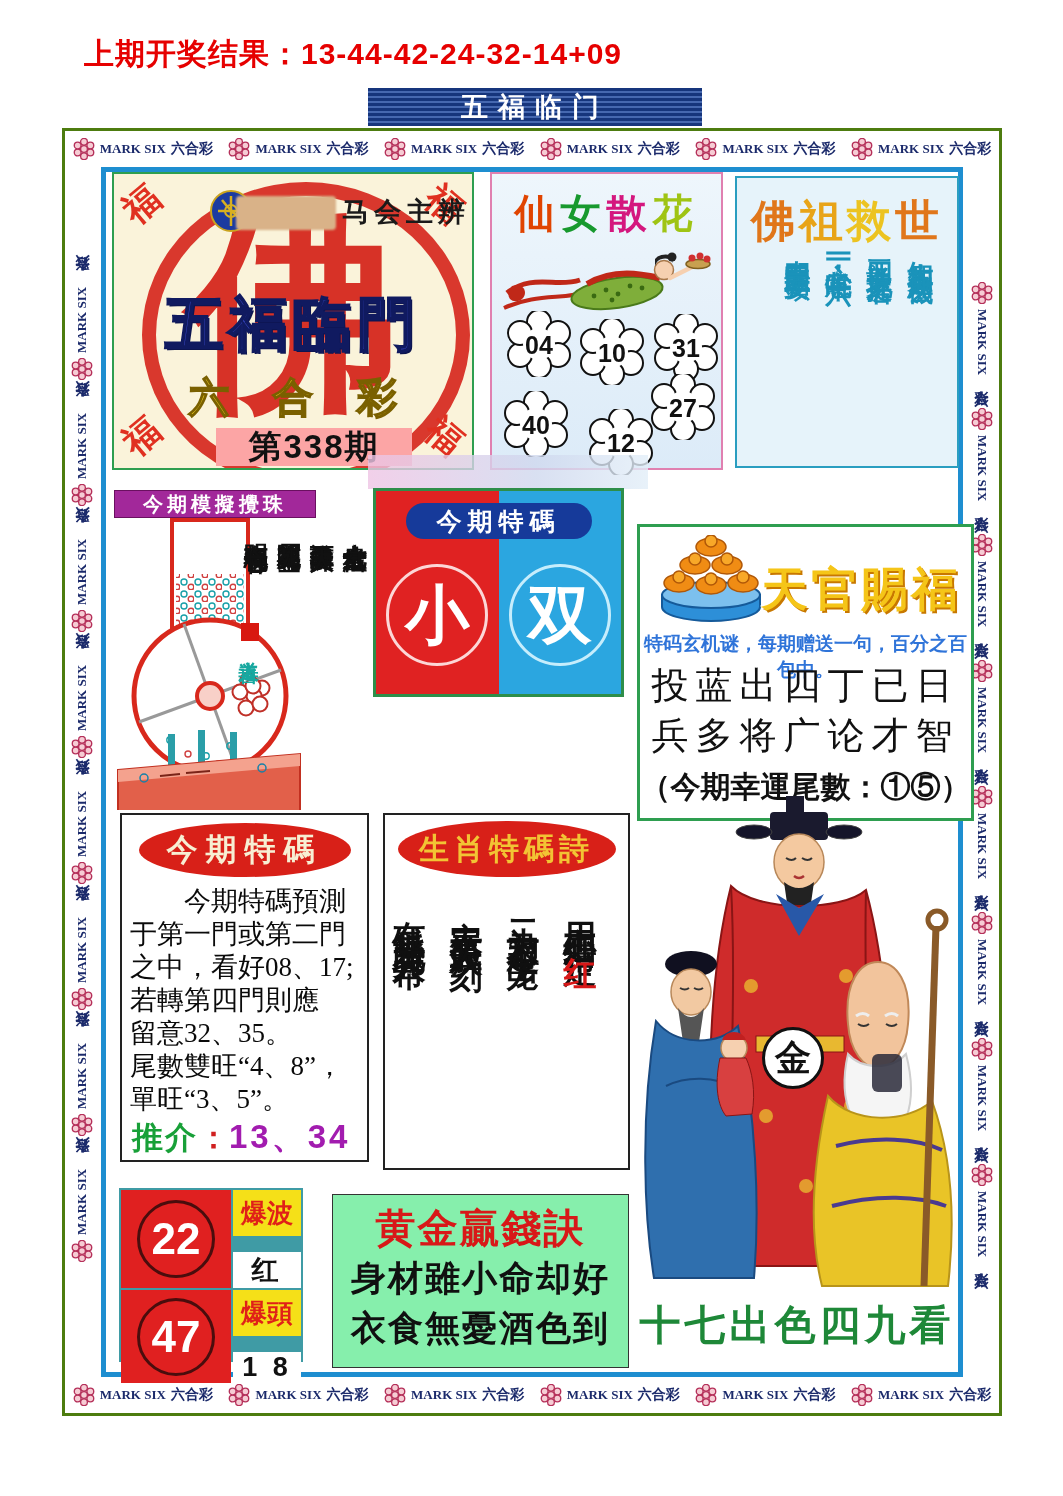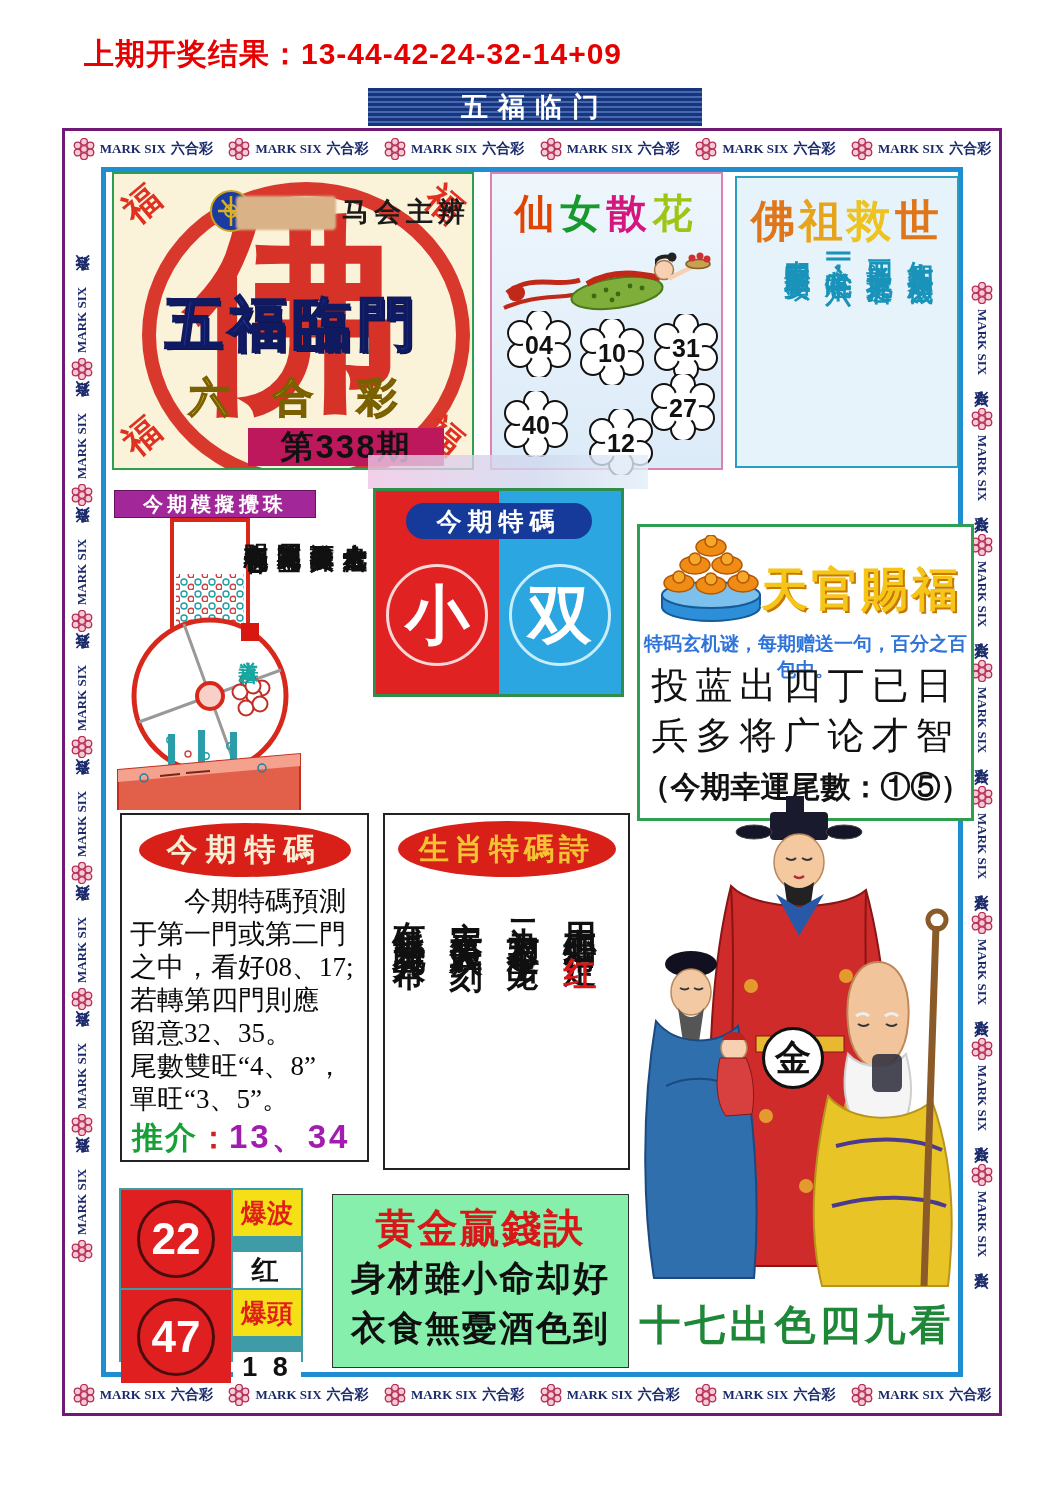--- a/index.html
+++ b/index.html
@@ -8,21 +8,21 @@
   .b{position:absolute;}
 
   
   .last-result{left:84px;top:34px;font-size:30px;font-weight:bold;color:#e60000;letter-spacing:1px;}
   .banner{left:368px;top:88px;width:334px;height:38px;
           background:repeating-linear-gradient(180deg,#16357c 0 3px,#4668b0 3px 5px);
           color:#fff;font-size:27px;font-weight:bold;letter-spacing:10px;
           display:flex;align-items:center;justify-content:center;}
 
   
-  .frame{left:62px;top:128px;width:940px;height:1288px;border:3px solid #701a75;background:#fff;box-sizing:border-box;}
+  .frame{left:62px;top:128px;width:940px;height:1288px;border:3px solid #4d7c0f;background:#fff;box-sizing:border-box;}
   .pattern-strip{position:absolute;overflow:hidden;background:#fff;}
   .strip-top{left:0;top:0;right:0;height:36px;display:flex;align-items:center;justify-content:space-around;}
   .strip-bottom{left:0;bottom:0;right:0;height:36px;display:flex;align-items:center;justify-content:space-around;}
   .strip-left{left:0;top:36px;bottom:36px;width:36px;writing-mode:vertical-rl;transform:rotate(180deg);text-align:center;}
   .strip-right{right:0;top:36px;bottom:36px;width:36px;writing-mode:vertical-rl;text-align:center;}
   .pat-unit{display:inline-flex;align-items:center;gap:5px;margin:6px 4px;white-space:nowrap;}
   .strip-left .pat-unit,.strip-right .pat-unit{margin:14px 6px;}
   .pat-en{font-family:"Liberation Serif",serif;font-size:13px;font-weight:bold;color:#1b2a6b;}
   .pat-cn{font-size:14px;font-weight:bold;color:#1b2a6b;}
   .pat-flower svg{display:block;}
@@ -35,22 +35,22 @@
   .m-corner{font-family:"Liberation Serif",serif;font-size:36px;font-weight:bold;color:#e03020;}
   .m-emblem-ring{left:28px;top:8px;width:300px;height:278px;border:14px solid #d6281e;border-radius:50%;opacity:.92;}
   .m-emblem-char{left:0;right:0;top:26px;text-align:center;font-family:"Liberation Serif",serif;
                  font-size:212px;line-height:230px;color:#d6281e;font-weight:bold;opacity:.95;}
   .m-patch{left:122px;top:22px;width:100px;height:34px;background:#d9b288;border-radius:4px;filter:blur(1px);}
   .m-organizer{left:228px;top:20px;font-family:"Liberation Serif",serif;font-size:27px;font-weight:bold;color:#1a1a1a;letter-spacing:5px;}
   .m-title{left:0;right:0;top:112px;text-align:center;font-size:58px;font-weight:bold;color:#3949c8;
            letter-spacing:6px;-webkit-text-stroke:2px #101a60;text-shadow:2px 2px 0 #0d1550;}
   .m-sub{left:0;right:0;top:196px;text-align:center;font-size:40px;font-weight:bold;color:#f0d020;
          letter-spacing:44px;padding-left:44px;-webkit-text-stroke:1.5px #7a6000;}
-  .m-issue-strip{left:102px;top:254px;width:196px;height:38px;background:#be185d;
-                 display:flex;align-items:center;justify-content:center;margin-left:32px;}
+  .m-issue-strip{left:102px;top:254px;width:196px;height:38px;background:#fca5a5;
+                 display:flex;align-items:center;justify-content:center;}
   .m-issue{font-size:33px;font-weight:bold;color:#111;letter-spacing:2px;}
 
   
   .fairy{left:384px;top:0;width:233px;height:298px;border:2px solid #e080b0;
          background:linear-gradient(180deg,#eef6fc,#dcebf8);box-sizing:border-box;}
   .fairy-title{left:0;right:0;top:12px;text-align:center;font-size:40px;font-weight:bold;
                font-family:"Liberation Serif",serif;letter-spacing:6px;}
   .fairy-art{left:10px;top:64px;}
   .flower-num{width:66px;height:66px;}
   .flower-num svg{position:absolute;left:0;top:0;}

